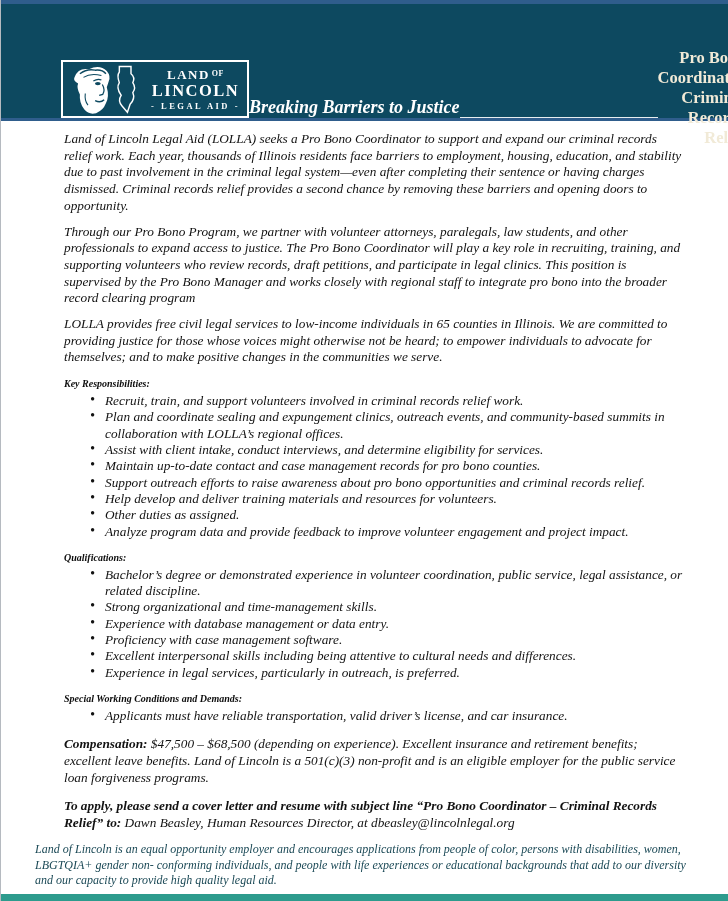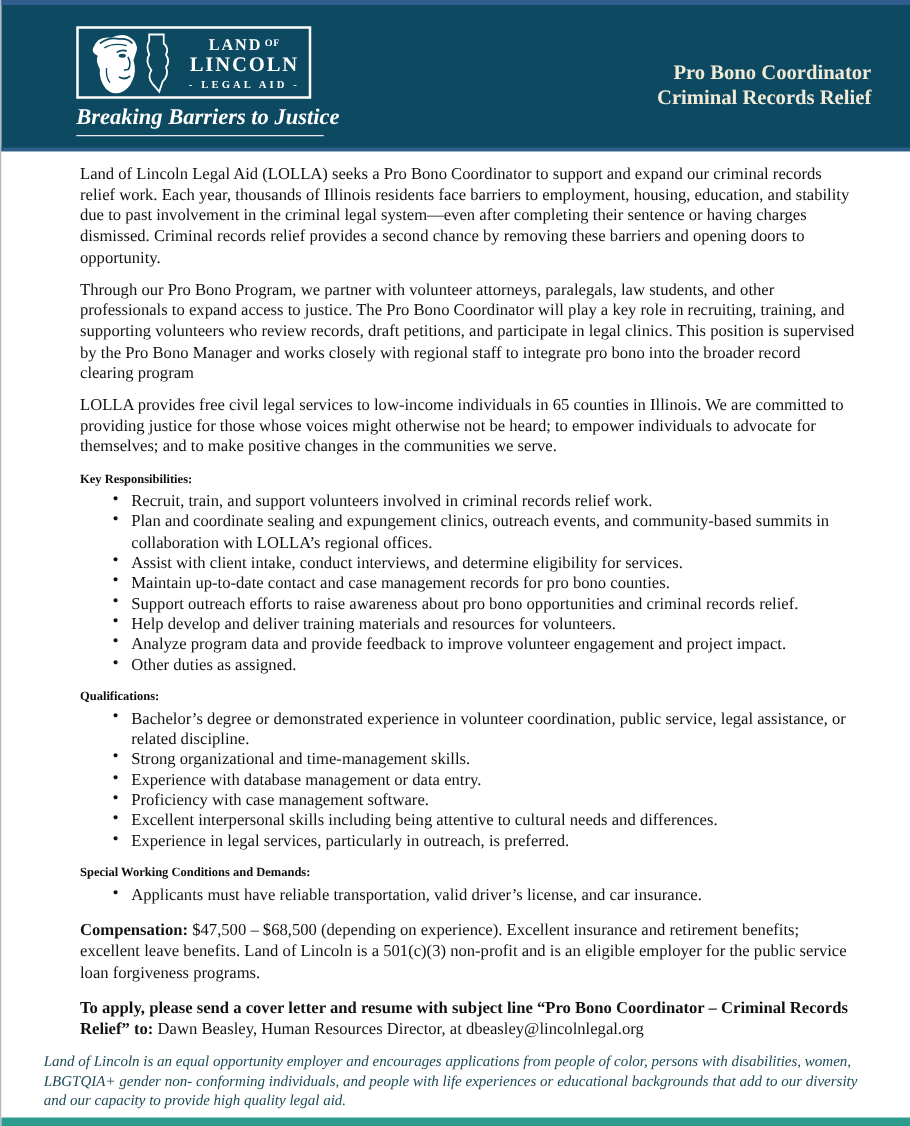--- a/index.html
+++ b/index.html
@@ -12,42 +12,42 @@
     width:728px;height:901px;position:relative;overflow:hidden;
     background:#fff;border-left:1px solid #b5bac0;box-sizing:border-box;
   }
   
   .banner{
     height:121px;background:var(--header-teal,#0d4960);
     border-top:4px solid var(--accent-navy,#2f5d8c);
     border-bottom:3px solid var(--accent-navy,#2f5d8c);
     box-sizing:border-box;display:flex;justify-content:space-between;
   }
-  .logo-wrap{margin:17px 0 0 60px;display:flex;flex-direction:column;align-items:flex-start;}
+  .logo-wrap{margin:17px 0 0 60px;display:flex;flex-direction:row;align-items:flex-end;}
   .logo-box{
     border:2px solid #ffffff;width:188px;height:58px;box-sizing:border-box;
     display:flex;align-items:center;padding:1px 4px 1px 0;
   }
   .logo-box svg{flex:0 0 auto;}
   .logo-text{color:#ffffff;text-align:center;line-height:1;margin-left:1px;flex:1;}
   .logo-l1{font-size:13px;font-weight:bold;letter-spacing:1.5px;}
   .logo-l1 .of{font-size:8px;letter-spacing:.5px;vertical-align:3px;margin-left:2px;}
   .logo-l2{font-size:16.5px;font-weight:bold;letter-spacing:1.5px;margin-top:2px;}
   .logo-l3{font-size:8.5px;font-weight:bold;letter-spacing:2.5px;margin-top:2px;}
   .tagline{
     color:#ffffff;font-style:italic;font-weight:bold;font-size:18px;
     margin-top:4px;white-space:nowrap;
   }
   .tagline-rule{width:198px;border-top:1px solid rgba(255,255,255,.9);margin-top:4px;}
   .job-title{
     margin:44px 31px 0 0;text-align:right;
     color:var(--title-cream,#f1ead7);font-weight:bold;font-size:16.5px;line-height:20px;
   }
   
-  .content{padding:10px 43px 0 63px;color:#121212;}
+  .content{padding:10px 43px 0 63px;color:#121212;font-style:italic;}
   .content p{font-size:13.3px;line-height:16.7px;margin:0 0 9px 0;}
   .content h3{font-size:10px;line-height:17px;margin:9px 0 0 0;font-weight:bold;color:#0d0d0d;}
   .content ul{list-style:none;margin:1px 0 9px 0;padding:0 0 0 25px;}
   .content li{font-size:13.3px;line-height:16.3px;position:relative;padding-left:16px;}
   .content li::before{content:"\2022";position:absolute;left:1px;top:-1px;font-size:14px;}
   .b{font-weight:bold;}
   .comp-para,.apply-para{margin-top:12px !important;}
   
   .eeo-note{
     position:absolute;left:0;right:0;bottom:13px;text-align:left;
@@ -100,22 +100,22 @@
     <p>LOLLA provides free civil legal services to low-income individuals in 65 counties in Illinois. We are committed to providing justice for those whose voices might otherwise not be heard; to empower individuals to advocate for themselves; and to make positive changes in the communities we serve.</p>
 
     <h3>Key Responsibilities:</h3>
     <ul>
       <li>Recruit, train, and support volunteers involved in criminal records relief work.</li>
       <li>Plan and coordinate sealing and expungement clinics, outreach events, and community-based summits in collaboration with LOLLA’s regional offices.</li>
       <li>Assist with client intake, conduct interviews, and determine eligibility for services.</li>
       <li>Maintain up-to-date contact and case management records for pro bono counties.</li>
       <li>Support outreach efforts to raise awareness about pro bono opportunities and criminal records relief.</li>
       <li>Help develop and deliver training materials and resources for volunteers.</li>
+      <li>Other duties as assigned.</li>
       <li>Analyze program data and provide feedback to improve volunteer engagement and project impact.</li>
-      <li>Other duties as assigned.</li>
     </ul>
 
     <h3>Qualifications:</h3>
     <ul>
       <li>Bachelor’s degree or demonstrated experience in volunteer coordination, public service, legal assistance, or related discipline.</li>
       <li>Strong organizational and time-management skills.</li>
       <li>Experience with database management or data entry.</li>
       <li>Proficiency with case management software.</li>
       <li>Excellent interpersonal skills including being attentive to cultural needs and differences.</li>
       <li>Experience in legal services, particularly in outreach, is preferred.</li>

